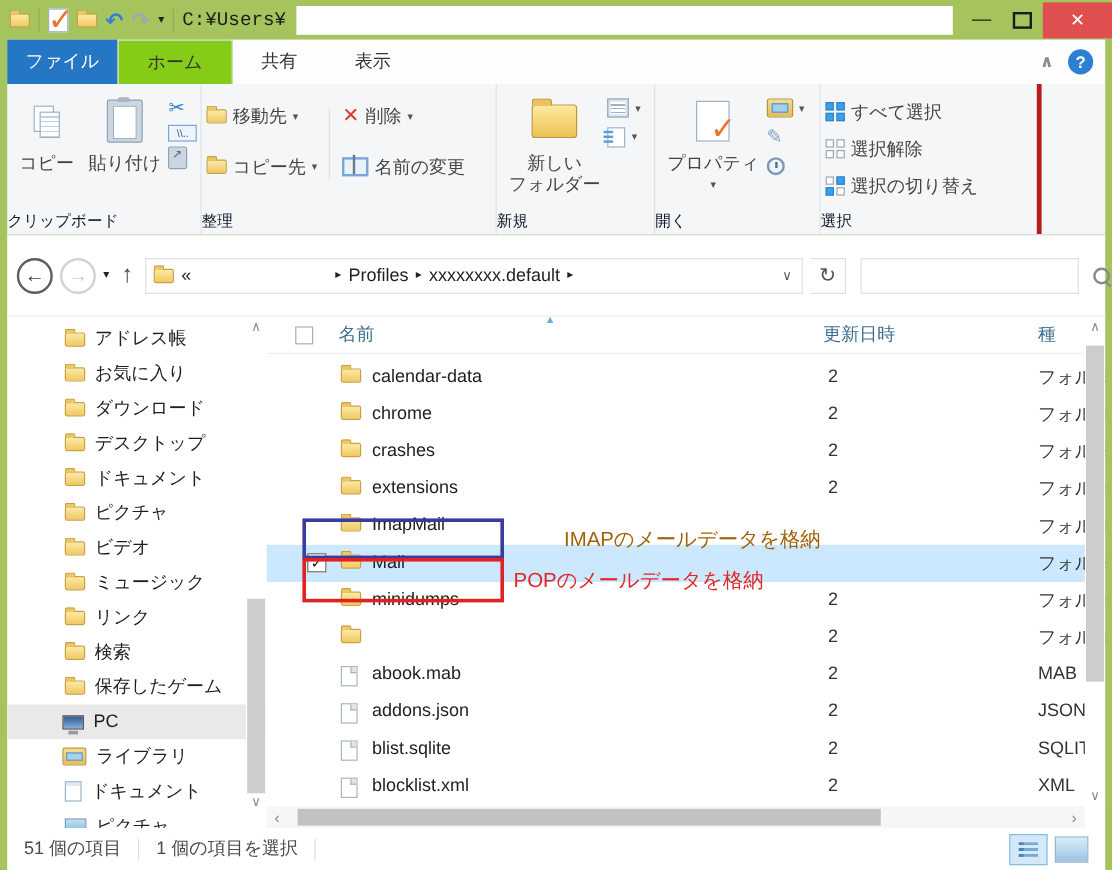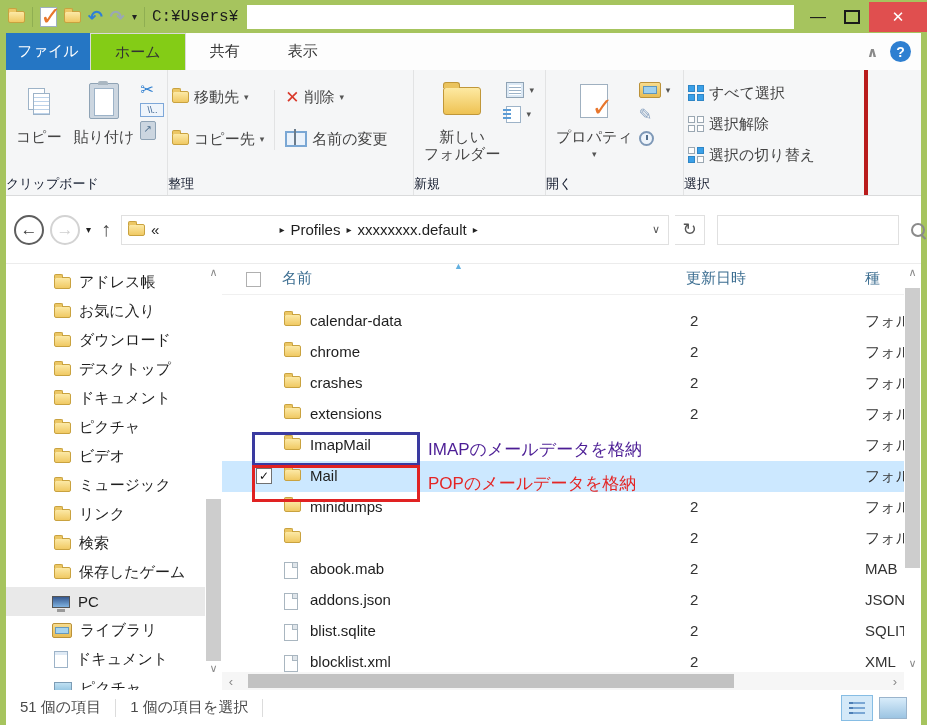--- a/index.html
+++ b/index.html
@@ -17,21 +17,21 @@
   .dd{font-size:10px;color:#222;}
   #title-text{font-size:16px;color:#1c1c1c;white-space:nowrap;font-family:Liberation Mono, monospace;}
   #title-redacted{width:558px;height:24px;background:#fff;margin-left:2px;}
   #caption-btns{margin-left:auto;display:flex;align-items:center;height:33px;}
   .cap{width:34px;height:30px;display:flex;align-items:center;justify-content:center;color:#1a1a1a;}
   #max-box{width:12px;height:10px;border:2px solid #1a1a1a;background:transparent;}
   #close-btn{width:58px;height:30px;background:#e04f4f;color:#fff;display:flex;align-items:center;justify-content:center;font-size:15px;font-weight:bold;}
 
   
   #tabrow{top:33px;left:6px;right:6px;height:37px;background:#fdfdfd;display:flex;align-items:stretch;}
-  #tab-file{width:84px;background:#2576c4;color:#fff;display:flex;align-items:center;justify-content:center;font-size:15px;}
+  #tab-file{width:92px;background:#2576c4;color:#fff;display:flex;align-items:center;justify-content:center;font-size:15px;}
   .tab{padding:0 24px;display:flex;align-items:center;font-size:15px;color:#333;}
   .tab.active{background:#84cc16;border:1px solid #dadada;border-bottom:none;}
   #tabrow-right{margin-left:auto;display:flex;align-items:center;gap:12px;padding-right:10px;}
   #collapse-icon{color:#8a8a8a;font-size:14px;font-weight:bold;}
   #help-icon{width:21px;height:21px;border-radius:50%;background:#2e7fd1;color:#fff;display:flex;align-items:center;justify-content:center;font-size:14px;font-weight:bold;}
 
   
   #ribbon{top:70px;left:6px;right:6px;height:126px;background:#f5f6f7;border-bottom:1px solid #dadbdc;display:flex;box-sizing:border-box;}
   .rgroup{position:relative;border-right:1px solid #e2e3e4;padding:4px 4px 20px;box-sizing:border-box;display:flex;align-items:flex-start;}
   .rlabel{position:absolute;bottom:2px;left:0;right:0;color:#0f172a;font-size:13px;}
@@ -122,21 +122,21 @@
   #sb-down{position:absolute;bottom:0;}
 
   
   #filelist{flex:1;position:relative;overflow:hidden;}
   #list-header{position:absolute;top:0;left:0;right:0;height:30px;border-bottom:1px solid #f0f0f0;font-size:15px;color:#2b5a7a;}
   #hdr-cb{position:absolute;left:24px;top:8px;width:13px;height:13px;border:1px solid #b0b0b0;background:#fff;}
   #hdr-name{position:absolute;left:60px;top:5px;color:#3c6e91;}
   #sort-arrow{position:absolute;left:232px;top:-3px;font-size:9px;color:#62b0e0;}
   #hdr-date{position:absolute;left:464px;top:5px;color:#3c6e91;}
   #hdr-kind{position:absolute;left:643px;top:5px;color:#3c6e91;}
-  #rows{position:absolute;top:42px;left:0;right:0;}
+  #rows{position:absolute;top:35px;left:0;right:0;}
   .row{position:relative;height:31px;font-size:15px;color:#1e1e1e;}
   .row.sel{background:#cce8ff;}
   .row-ic{position:absolute;left:62px;top:8px;}
   .row-name{position:absolute;left:88px;top:6px;white-space:nowrap;}
   .row-date{position:absolute;left:468px;top:6px;color:#333;}
   .row-kind{position:absolute;left:643px;top:6px;white-space:nowrap;color:#333;}
   .row-cb{position:absolute;left:34px;top:7px;width:14px;height:14px;background:#fff;border:1px solid #707070;font-size:12px;line-height:14px;text-align:center;color:#111;font-weight:bold;}
   
   .ann-box{position:absolute;border:3px solid;box-sizing:border-box;}
   #imap-box{left:30px;top:168px;width:168px;height:34px;}
@@ -502,21 +502,21 @@
         <div class="row">
           <span class="i-file row-ic"></span>
           <span class="row-name">blocklist.xml</span>
           <span class="row-date">2</span>
           <span class="row-kind">XML</span>
         </div>
       </div>
 
     <div class="ann-box" id="imap-box" style="border-color: rgb(58, 58, 160);"></div>
     <div class="ann-box" id="pop-box" style="border-color: rgb(224, 34, 34);"></div>
-    <div class="ann-note" id="imap-note" style="color: #4c1d95;">IMAPのメールデータを格納</div>
+    <div class="ann-note" id="imap-note" style="color: #a16207; margin-left: 42px;">IMAPのメールデータを格納</div>
     <div class="ann-note" id="pop-note" style="color: rgb(228, 37, 37);">POPのメールデータを格納</div>
 
     <div id="list-vscroll" class="sbar">
       <div class="arrow">∧</div>
       <div class="thumb abs" id="lv-thumb"></div>
       <div class="arrow" id="lv-down">∨</div>
     </div>
     <div id="hscroll">
       <span class="harrow">‹</span>
       <span id="h-thumb"></span>

